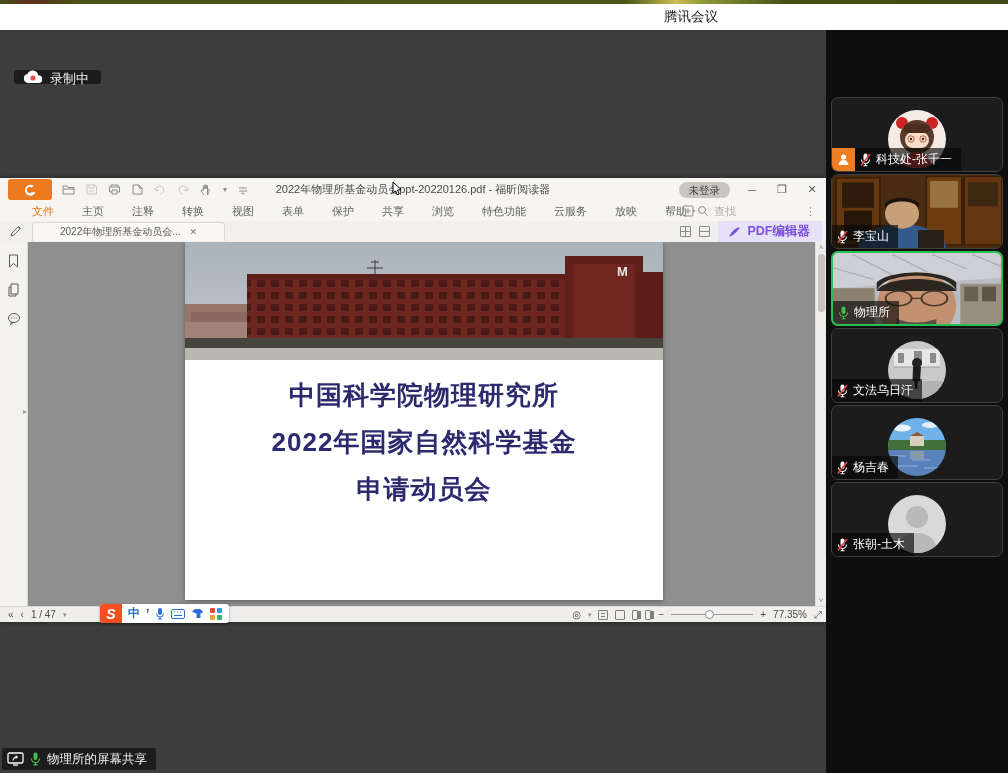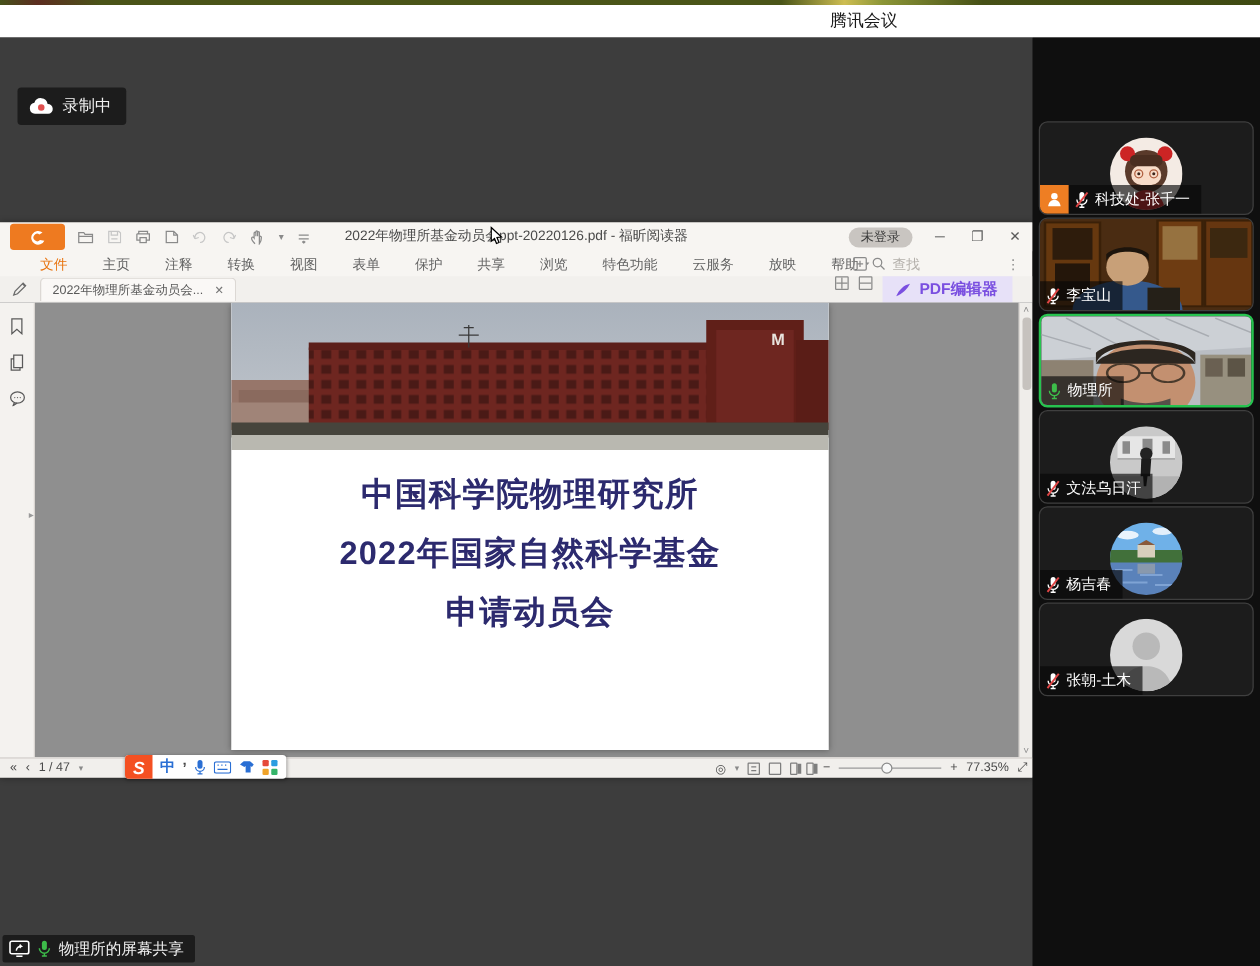--- a/index.html
+++ b/index.html
@@ -9,21 +9,21 @@
 
   
   .top-strip { position:absolute; top:0; left:0; width:100%; height:4px;
     background:linear-gradient(90deg,#46511a 0%,#5c2d20 3%,#4a5418 8%,#4a5518 62%,#cdbd52 67%,#8c9637 70%,#465016 78%,#3f4a12 100%); }
   .titlebar { position:absolute; top:4px; left:0; width:100%; height:26px; background:#ffffff;text-align:center; }
   .app-title { position:absolute; left:664px; top:0; line-height:26px; font-size:13.5px; color:#1a1a1a; }
 
   
   .stage { position:absolute; top:30px; left:0; width:826px; height:743px; background:#3d3d3d; }
 
-  .rec-badge { position:absolute; left:14px; top:40px; height:30px; display:flex; align-items:center; gap:7px;
+  .rec-badge { position:absolute; left:14px; top:40px; height:14px; display:flex; gap:7px;
     background:rgba(24,24,24,.88); border-radius:3px; padding:0 12px 0 9px; }
   .rec-badge span { color:#f0f0f0; font-size:13px; }
 
   
   .pdf-window { position:absolute; left:0; top:148px; width:826px; height:444px; background:#f7f5f2; box-shadow:0 0 6px rgba(0,0,0,.45); }
 
   .pdf-titlebar { position:absolute; top:0; left:0; right:0; height:23px; background:#f7f5f2; display:flex; align-items:center; }
   .foxit-logo { position:absolute; left:8px; top:1px; width:44px; height:21px; background:#ee7a20; border-radius:3px;
     display:flex; align-items:center; justify-content:center; }
   .qa-icons { position:absolute; left:62px; top:0; height:23px; display:flex; align-items:center; gap:11px; }
@@ -37,24 +37,24 @@
   .pdf-menubar { position:absolute; top:23px; left:0; right:0; height:20px; display:flex; align-items:center; padding-left:18px; gap:0; }
   .menu-item { font-size:11px; color:#636363; padding:0 14px; white-space:nowrap;text-align:center; }
   .menu-item.first { color:#e8720c; }
   .menu-right { position:absolute; right:10px; top:0; height:20px; display:flex; align-items:center; }
   .search-box { display:flex; align-items:center; gap:5px; width:108px; }
   .search-box span { font-size:11px; color:#b3afaa; }
 
   .pdf-tabbar { position:absolute; top:43px; left:0; right:0; height:21px; background:#f2f0ed; display:flex; align-items:center; }
   .pencil { margin:0 10px 0 9px; }
   .doc-tab { display:flex; align-items:center; gap:9px; background:#faf8f6; border:1px solid #dcd8d4; border-bottom:none;
-    height:19px; padding:0 9px; border-radius:4px 4px 0 0; }
+    height:19px; padding:0 27px; border-radius:4px 4px 0 0; }
   .doc-tab .tab-label { font-size:10px; color:#5a5a5a; }
   .doc-tab .tab-close { font-size:9px; color:#777; }
-  .tab-right { position:absolute; right:16px; top:0; height:21px; display:flex; gap:8px; }
+  .tab-right { position:absolute; right:4px; top:0; height:21px; display:flex; align-items:center; gap:8px; }
   .micro-grid { width:11px; height:11px; border:1px solid #8a8a8a; border-radius:1px; position:relative; }
   .micro-grid.g1::before { content:""; position:absolute; left:4px; top:0; bottom:0; width:1px; background:#8a8a8a; }
   .micro-grid.g1::after  { content:""; position:absolute; top:4px; left:0; right:0; height:1px; background:#8a8a8a; }
   .micro-grid.g2::after  { content:""; position:absolute; top:4px; left:0; right:0; height:1px; background:#8a8a8a; }
   .editor-btn { height:21px; background:#e7e1f8; display:flex; align-items:center; gap:6px; padding:0 12px 0 10px; }
   .editor-btn span { color:#7a4fe0; font-size:12.5px; font-weight:bold; }
 
   .pdf-docarea { position:absolute; top:64px; left:0; right:0; height:364px; background:#8f8f8f; overflow:hidden; }
   .left-panel { position:absolute; left:0; top:0; bottom:0; width:28px; background:#f4f2ef; border-right:1px solid #d9d5d1;
     display:flex; flex-direction:column; align-items:center; padding-top:12px; gap:15px; }

